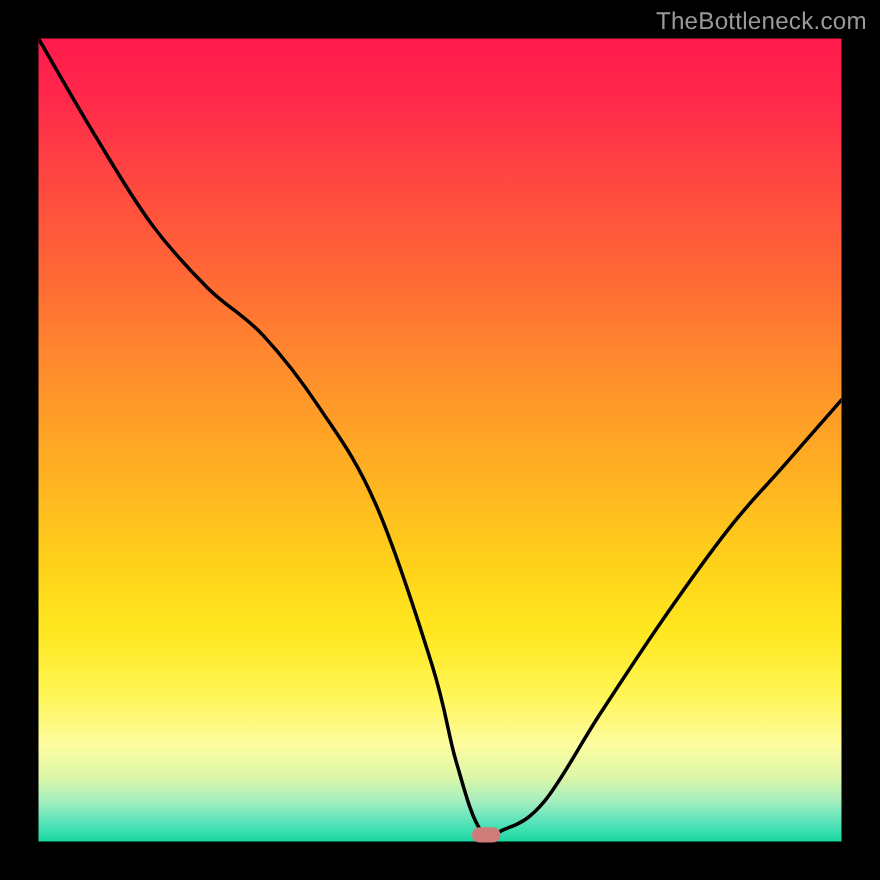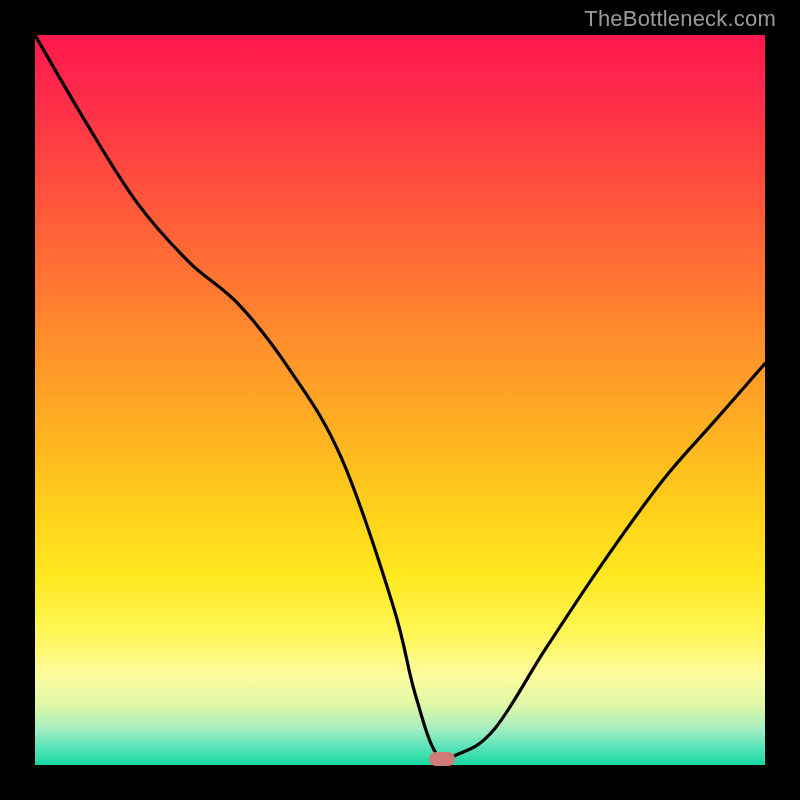--- a/index.html
+++ b/index.html
@@ -54,21 +54,21 @@
     position: absolute;
     width: 26px;
     height: 14px;
     border-radius: 7px;
     background: #cf7b78;
     transform: translate(-50%, -50%);
   }
   .watermark {
     position: absolute;
     top: 6px;
-    right: 24px;
+    right: 12px;
     color: #9a9a9a;
     font-size: 22px;
     letter-spacing: 0.2px;
     user-select: none;
   }
 </style>
 </head>
 <body>
 
 <div class="stage">

